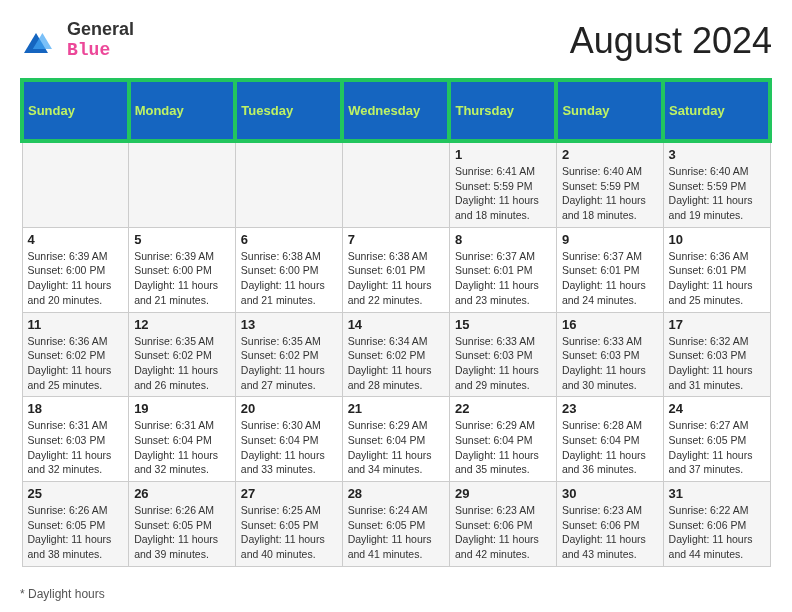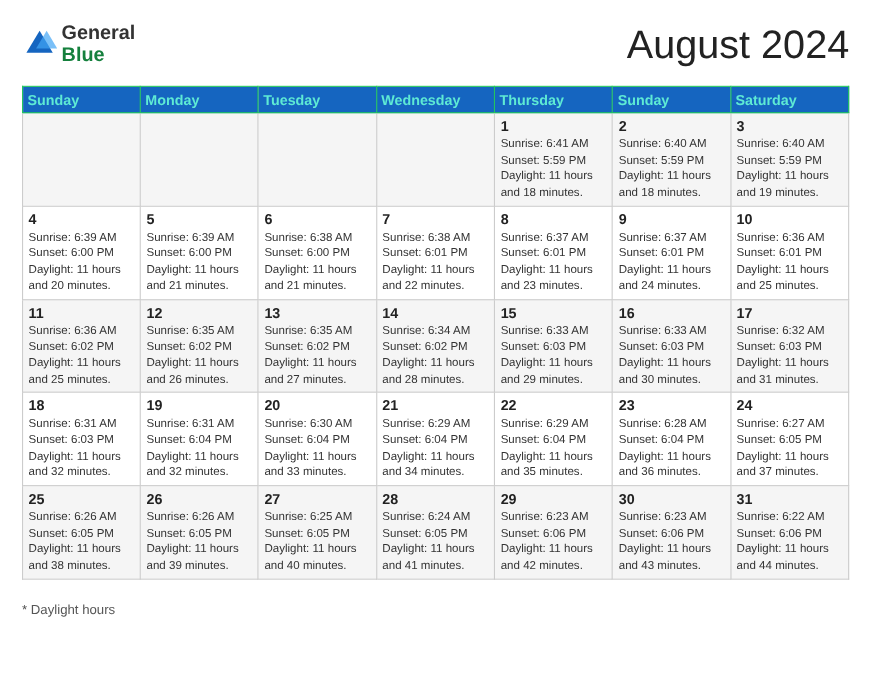--- a/index.html
+++ b/index.html
@@ -11,30 +11,30 @@
       padding: 20px;
     }
     .header-area {
       display: flex;
       justify-content: space-between;
       align-items: flex-start;
       margin-bottom: 16px;
     }
     .logo {
       display: flex;
-      align-items: center;
-      gap: 4px;
+      align-items: flex-end;
+      gap: 15px;
     }
     .logo-text {
       font-size: 18px;
       font-weight: bold;
       line-height: 1.1;
     }
     .logo-text .general { color: #333; }
-    .logo-text .blue { color: #15803d; }
+    .logo-text .blue { color: #ec4899; font-family: Liberation Mono, monospace; }
     .logo-icon {
       width: 32px;
       height: 32px;
     }
     .title-area {
       text-align: center;
       margin-left: 33px;
     }
     .month-year {
       font-size: 36px;
@@ -45,26 +45,26 @@
       font-size: 16px;
       color: #444;
     }
     table {
       width: 100%;
       border-collapse: collapse;
       font-size: 11px;
     }
     thead th {
       background: #1565c0;
-      color: #5eead4;
-      padding: 4px 4px;
+      color: #bef264;
+      padding: 21px 4px;
       text-align: left;
       font-size: 13px;
       font-weight: bold;
-      border: 1px solid #22c55e;
+      border: 4px solid #22c55e;
     }
     tbody td {
       border: 1px solid #ccc;
       vertical-align: top;
       padding: 4px 5px;
       width: 108px;
       height: 80px;
       background: #fff;
     }
     tbody tr:nth-child(odd) td {

